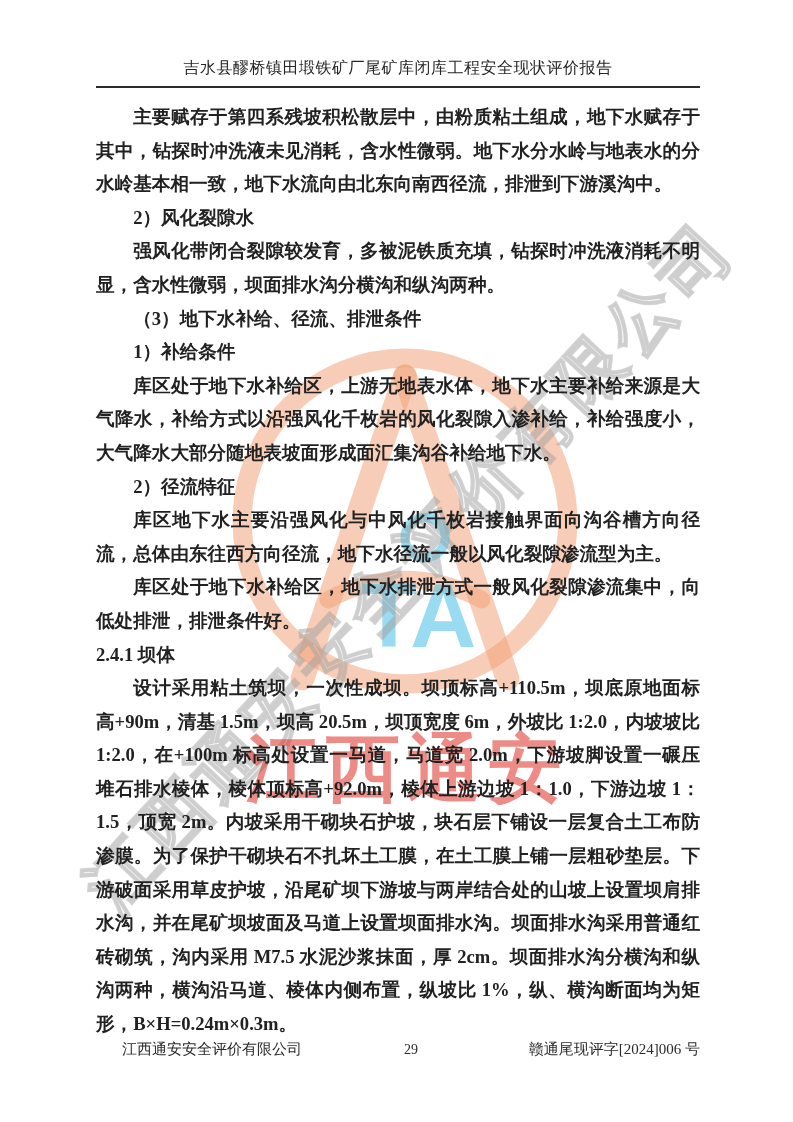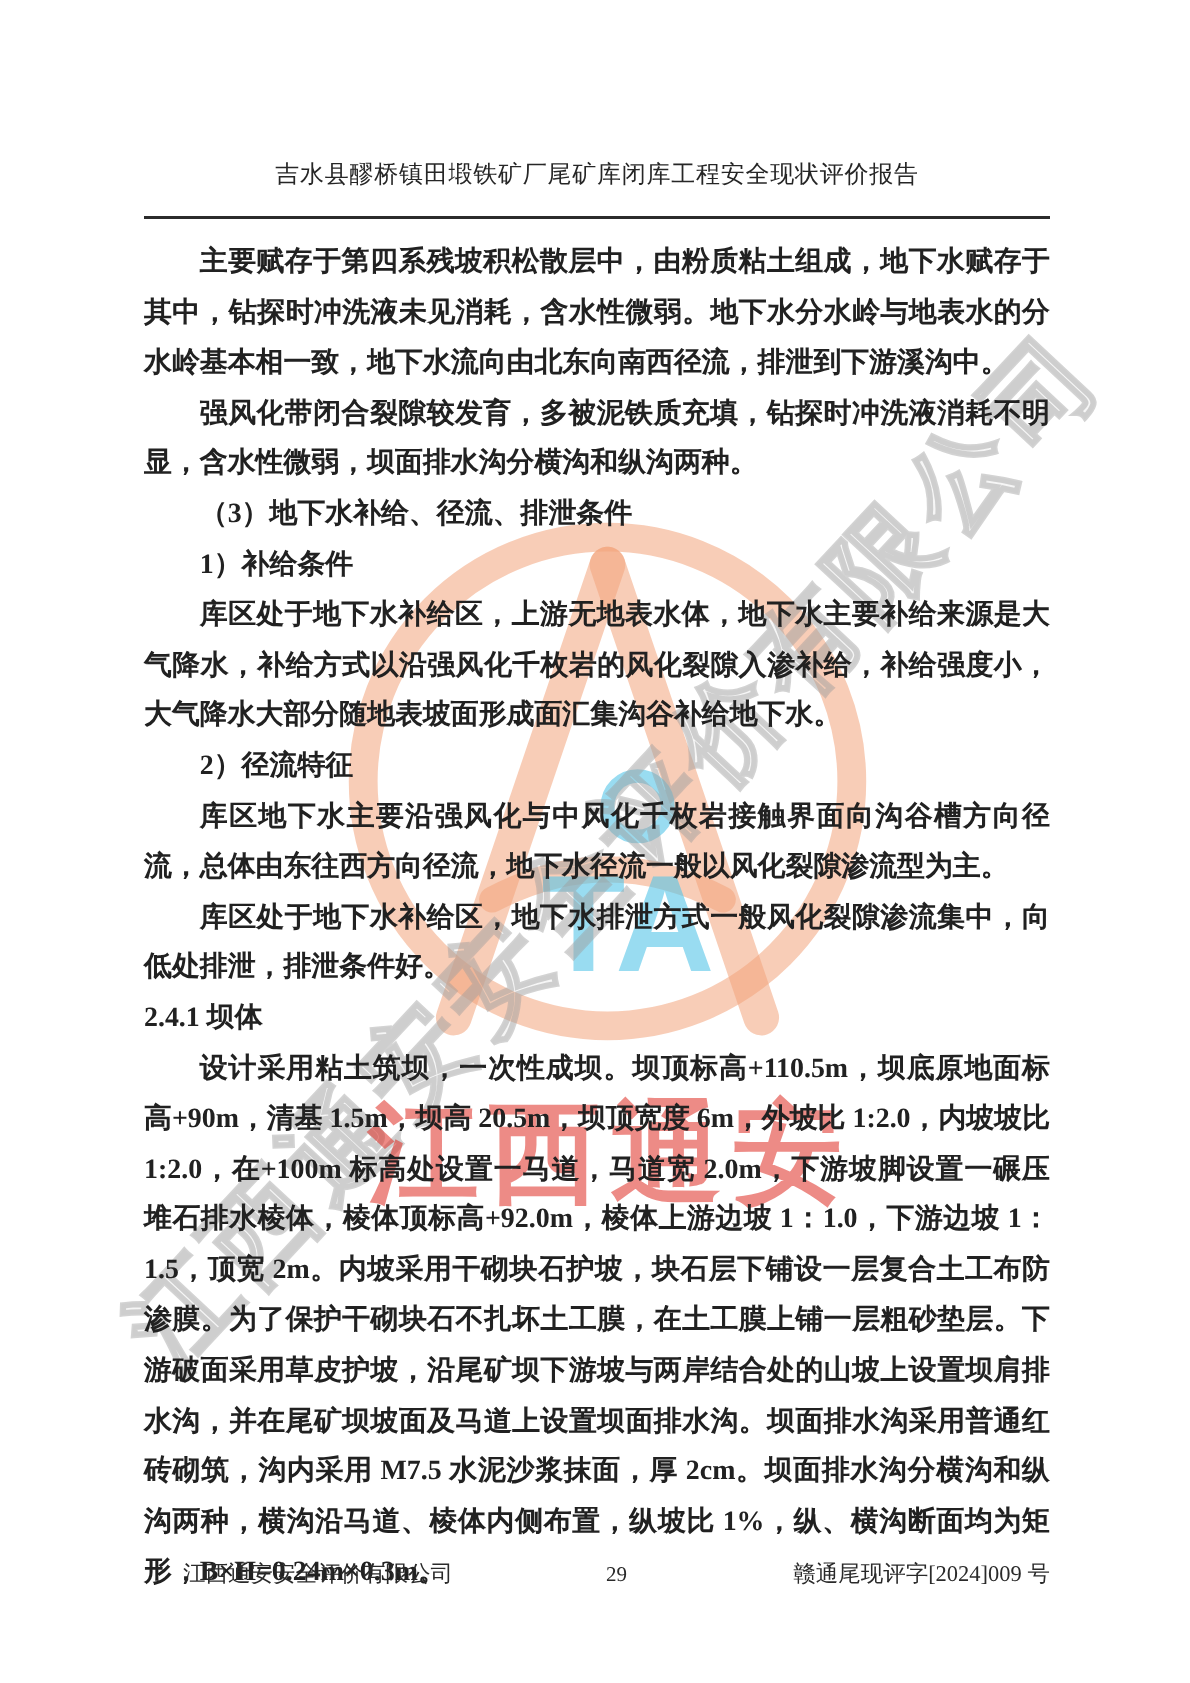--- a/index.html
+++ b/index.html
@@ -14,24 +14,23 @@
   .page {
     position: absolute; inset: 0;
     padding: 58px 93px 0 96px;
     z-index: 1;
   }
   
   .hdr {
     text-align: center;
     font-size: 16px;
     color: #262626;
-    padding-bottom: 17px;
+    padding-bottom: 7px;
     border-bottom: 2px solid #2b2b2b;
     letter-spacing: 0.5px;
-    margin-top: 48px;
   }
   
   .bodytext { margin-top: 12px; }
   .para {
     font-size: 18.6px;
     line-height: 33.6px;
     text-align: justify;
     text-justify: inter-character;
     word-break: break-all;
     text-indent: 2em;
@@ -114,30 +113,31 @@
 <div class="wm wm-diag">江西通安安全评价有限公司</div>
 
 <div class="wm wm-red">江西通安</div>
 
 <div class="page">
 
   <div class="hdr">吉水县醪桥镇田塅铁矿厂尾矿库闭库工程安全现状评价报告</div>
 
   <div class="bodytext">
     <p class="para">主要赋存于第四系残坡积松散层中，由粉质粘土组成，地下水赋存于其中，钻探时冲洗液未见消耗，含水性微弱。地下水分水岭与地表水的分水岭基本相一致，地下水流向由北东向南西径流，排泄到下游溪沟中。</p>
+    <p class="para">2）风化裂隙水</p>
     <p class="para">强风化带闭合裂隙较发育，多被泥铁质充填，钻探时冲洗液消耗不明显，含水性微弱，坝面排水沟分横沟和纵沟两种。</p>
     <p class="para">（3）地下水补给、径流、排泄条件</p>
     <p class="para">1）补给条件</p>
     <p class="para">库区处于地下水补给区，上游无地表水体，地下水主要补给来源是大气降水，补给方式以沿强风化千枚岩的风化裂隙入渗补给，补给强度小，大气降水大部分随地表坡面形成面汇集沟谷补给地下水。</p>
     <p class="para">2）径流特征</p>
     <p class="para">库区地下水主要沿强风化与中风化千枚岩接触界面向沟谷槽方向径流，总体由东往西方向径流，地下水径流一般以风化裂隙渗流型为主。</p>
     <p class="para">库区处于地下水补给区，地下水排泄方式一般风化裂隙渗流集中，向低处排泄，排泄条件好。</p>
     <div class="h3">2.4.1 坝体</div>
     <p class="para">设计采用粘土筑坝，一次性成坝。坝顶标高+110.5m，坝底原地面标高+90m，清基 1.5m，坝高 20.5m，坝顶宽度 6m，外坡比 1:2.0，内坡坡比 1:2.0，在+100m 标高处设置一马道，马道宽 2.0m，下游坡脚设置一碾压堆石排水棱体，棱体顶标高+92.0m，棱体上游边坡 1：1.0，下游边坡 1：1.5，顶宽 2m。内坡采用干砌块石护坡，块石层下铺设一层复合土工布防渗膜。为了保护干砌块石不扎坏土工膜，在土工膜上铺一层粗砂垫层。下游破面采用草皮护坡，沿尾矿坝下游坡与两岸结合处的山坡上设置坝肩排水沟，并在尾矿坝坡面及马道上设置坝面排水沟。坝面排水沟采用普通红砖砌筑，沟内采用 M7.5 水泥沙浆抹面，厚 2cm。坝面排水沟分横沟和纵沟两种，横沟沿马道、棱体内侧布置，纵坡比 1%，纵、横沟断面均为矩形，B×H=0.24m×0.3m。</p>
   </div>
 
 </div>
 
 <div class="footer">
   <span class="f-left">江西通安安全评价有限公司</span>
   <span class="f-mid">29</span>
-  <span class="f-right">赣通尾现评字[2024]009 号</span>
+  <span class="f-right">赣通尾现评字[2024]006 号</span>
 </div>
 
 </body></html>

